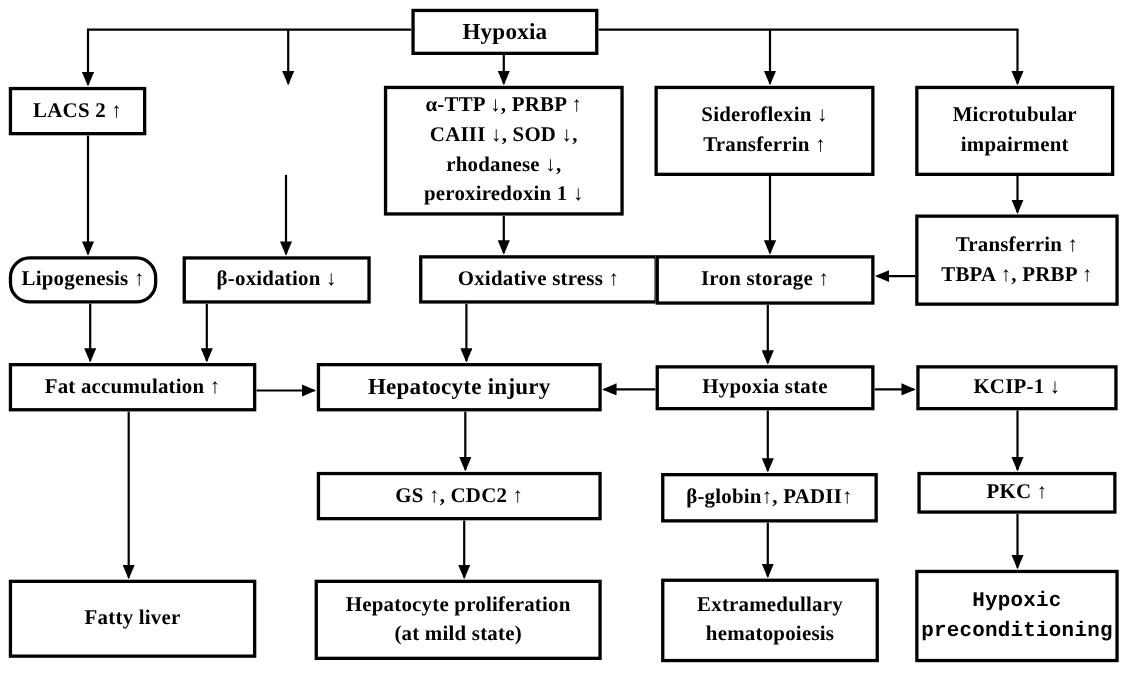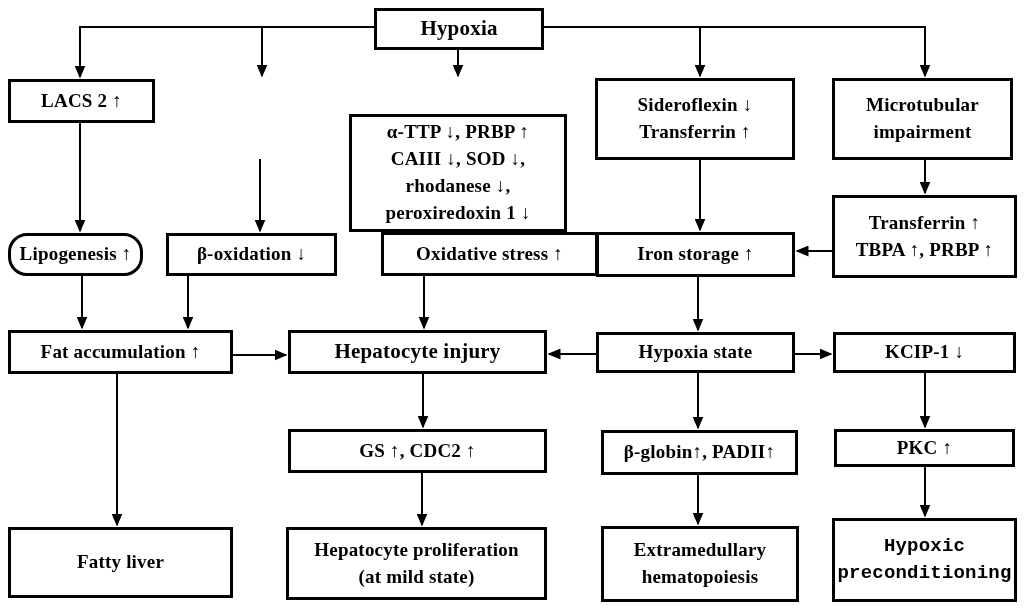--- a/index.html
+++ b/index.html
@@ -23,21 +23,21 @@
     justify-content: center;
     text-align: center;
     font-weight: bold;
     font-size: 19px;
     line-height: 1.4;
     white-space: pre-line;
     letter-spacing: 0.2px;
     z-index: 2;
   }
   .node.lg { font-size: 21px; }
-  .node.tight { line-height: 1.42; margin-top: 36px; }
+  .node.tight { line-height: 1.42; }
 </style>
 </head>
 <body>
 
 <div id="canvas">
 
   <svg class="arrows" width="1024" height="615" viewBox="0 0 1024 615">
     <defs>
       <marker id="ah" markerWidth="13" markerHeight="11" refX="11.5" refY="5.5" orient="auto" markerUnits="userSpaceOnUse">
         <path d="M0,0 L13,5.5 L0,11 Z" fill="#000"></path>
@@ -68,21 +68,21 @@
       <path d="M925,373 L925,427" marker-end="url(#ah)"></path>
       <path d="M117,374 L117,525" marker-end="url(#ah)"></path>
       <path d="M422,473 L422,525" marker-end="url(#ah)"></path>
       <path d="M698,475 L698,524" marker-end="url(#ah)"></path>
       <path d="M925,467 L925,516" marker-end="url(#ah)"></path>
     </g>
   </svg>
 
   <div class="node lg" style="left:374px; top:8px; width:170px; height:42px;">Hypoxia</div>
 
-  <div class="node" style="left:8px; top:79px; width:147px; height:44px;">LACS 2 ↑</div>
+  <div class="node" style="left:8px; top:79px; width:125px; height:44px;">LACS 2 ↑</div>
   <div class="node tight" style="left:349px; top:78px; width:218px; height:118px;">α-TTP ↓, PRBP ↑
 CAIII ↓, SOD ↓,
 rhodanese ↓,
 peroxiredoxin 1 ↓</div>
   <div class="node" style="left:595px; top:78px; width:200px; height:82px;">Sideroflexin ↓
 Transferrin ↑</div>
   <div class="node" style="left:832px; top:78px; width:181px; height:82px;">Microtubular
 impairment</div>
 
   <div class="node" style="left:8px; top:233px; width:135px; height:43px;border-radius:19px;">Lipogenesis ↑</div>

